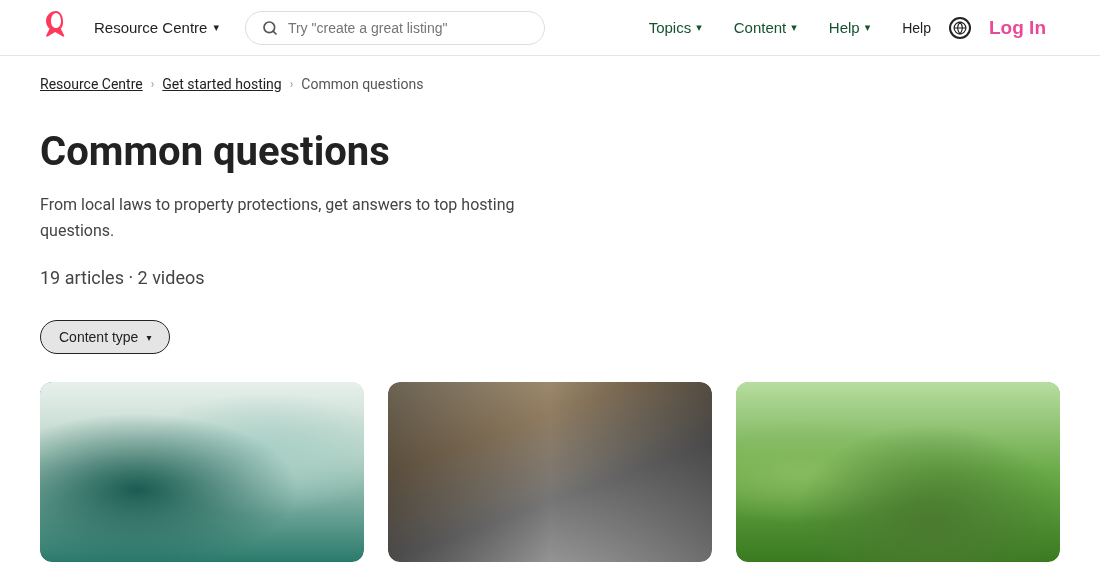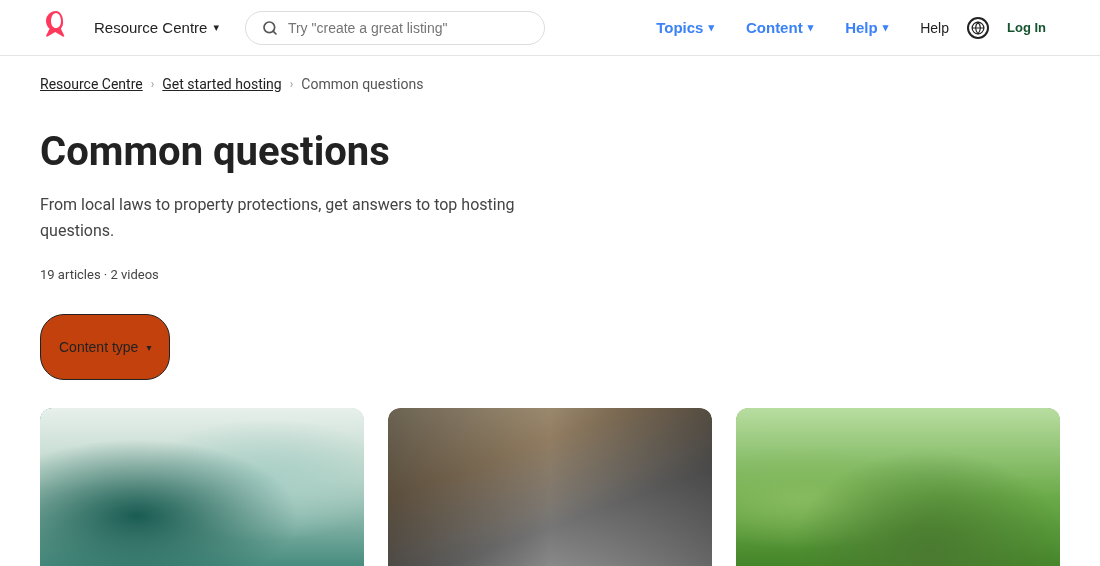--- a/index.html
+++ b/index.html
@@ -22,55 +22,55 @@
       border: 1px solid #ddd; border-radius: 24px; padding: 8px 16px;
       margin-left: 16px; width: 300px; cursor: text;
     }
     .nav-search input {
       border: none; outline: none; font-size: 14px; color: #555; width: 100%; background: transparent;
     }
     .search-icon-svg { color: #555; flex-shrink: 0; }
     .nav-right { display: flex; align-items: center; gap: 4px; margin-left: auto; }
     .nav-btn {
       display: flex; align-items: center; gap: 5px;
-      font-size: 15px; font-weight: 700; color: #3b82f6; cursor: pointer;
+      font-size: 15px; font-weight: 400; color: #14532d; cursor: pointer;
       background: none; border: none; padding: 8px 14px; border-radius: 24px;
     }
     .nav-btn-plain {
       font-size: 14px; font-weight: 500; color: #222; cursor: pointer;
       background: none; border: none; padding: 8px 14px; border-radius: 24px;
     }
     .globe-icon { width: 22px; height: 22px; border: 2px solid #222; border-radius: 50%; display: flex; align-items: center; justify-content: center; font-size: 12px; cursor: pointer; }
     .login-btn {
-      font-size: 13px; font-weight: 600; color: #14532d; background: none; border: none;
+      font-size: 19px; font-weight: 600; color: #ec4899; background: none; border: none;
       cursor: pointer; padding: 8px 14px; border-radius: 24px;
     }
 
     
     .breadcrumb {
       display: flex; align-items: center; gap: 8px; padding: 20px 40px 0;
       font-size: 14px; color: #555;
     }
     .breadcrumb a { color: #222; text-decoration: underline; cursor: pointer; }
     .breadcrumb-sep { color: #999; font-size: 12px; }
     .breadcrumb-current { color: #555; }
 
     
     .main { padding: 36px 40px 0; }
     .page-title { font-size: 40px; font-weight: 700; color: #222; margin-bottom: 16px; line-height: 1.2; }
     .page-desc { font-size: 16px; color: #444; line-height: 1.6; max-width: 500px; margin-bottom: 24px; }
-    .article-count { font-size: 13px; color: #444; margin-bottom: 32px; }
+    .article-count { font-size: 18px; color: #444; margin-bottom: 32px; }
 
     
     .filter-row { display: flex; gap: 12px; margin-bottom: 28px; }
     .filter-btn {
       display: flex; align-items: center; gap: 8px;
-      padding: 24px 18px; border: 1px solid #222; border-radius: 24px;
+      padding: 8px 18px; border: 1px solid #222; border-radius: 24px;
       font-size: 14px; font-weight: 500; color: #222; cursor: pointer;
-      background: #c2410c;
+      background: #e5e5e5;
     }
     .filter-chevron { font-size: 10px; }
 
     
     .cards-row { display: flex; gap: 24px; }
     .card { flex: 1; border-radius: 12px; overflow: hidden; cursor: pointer; }
 
     
     .card-img-1 {
       width: 100%; height: 180px; border-radius: 12px;

